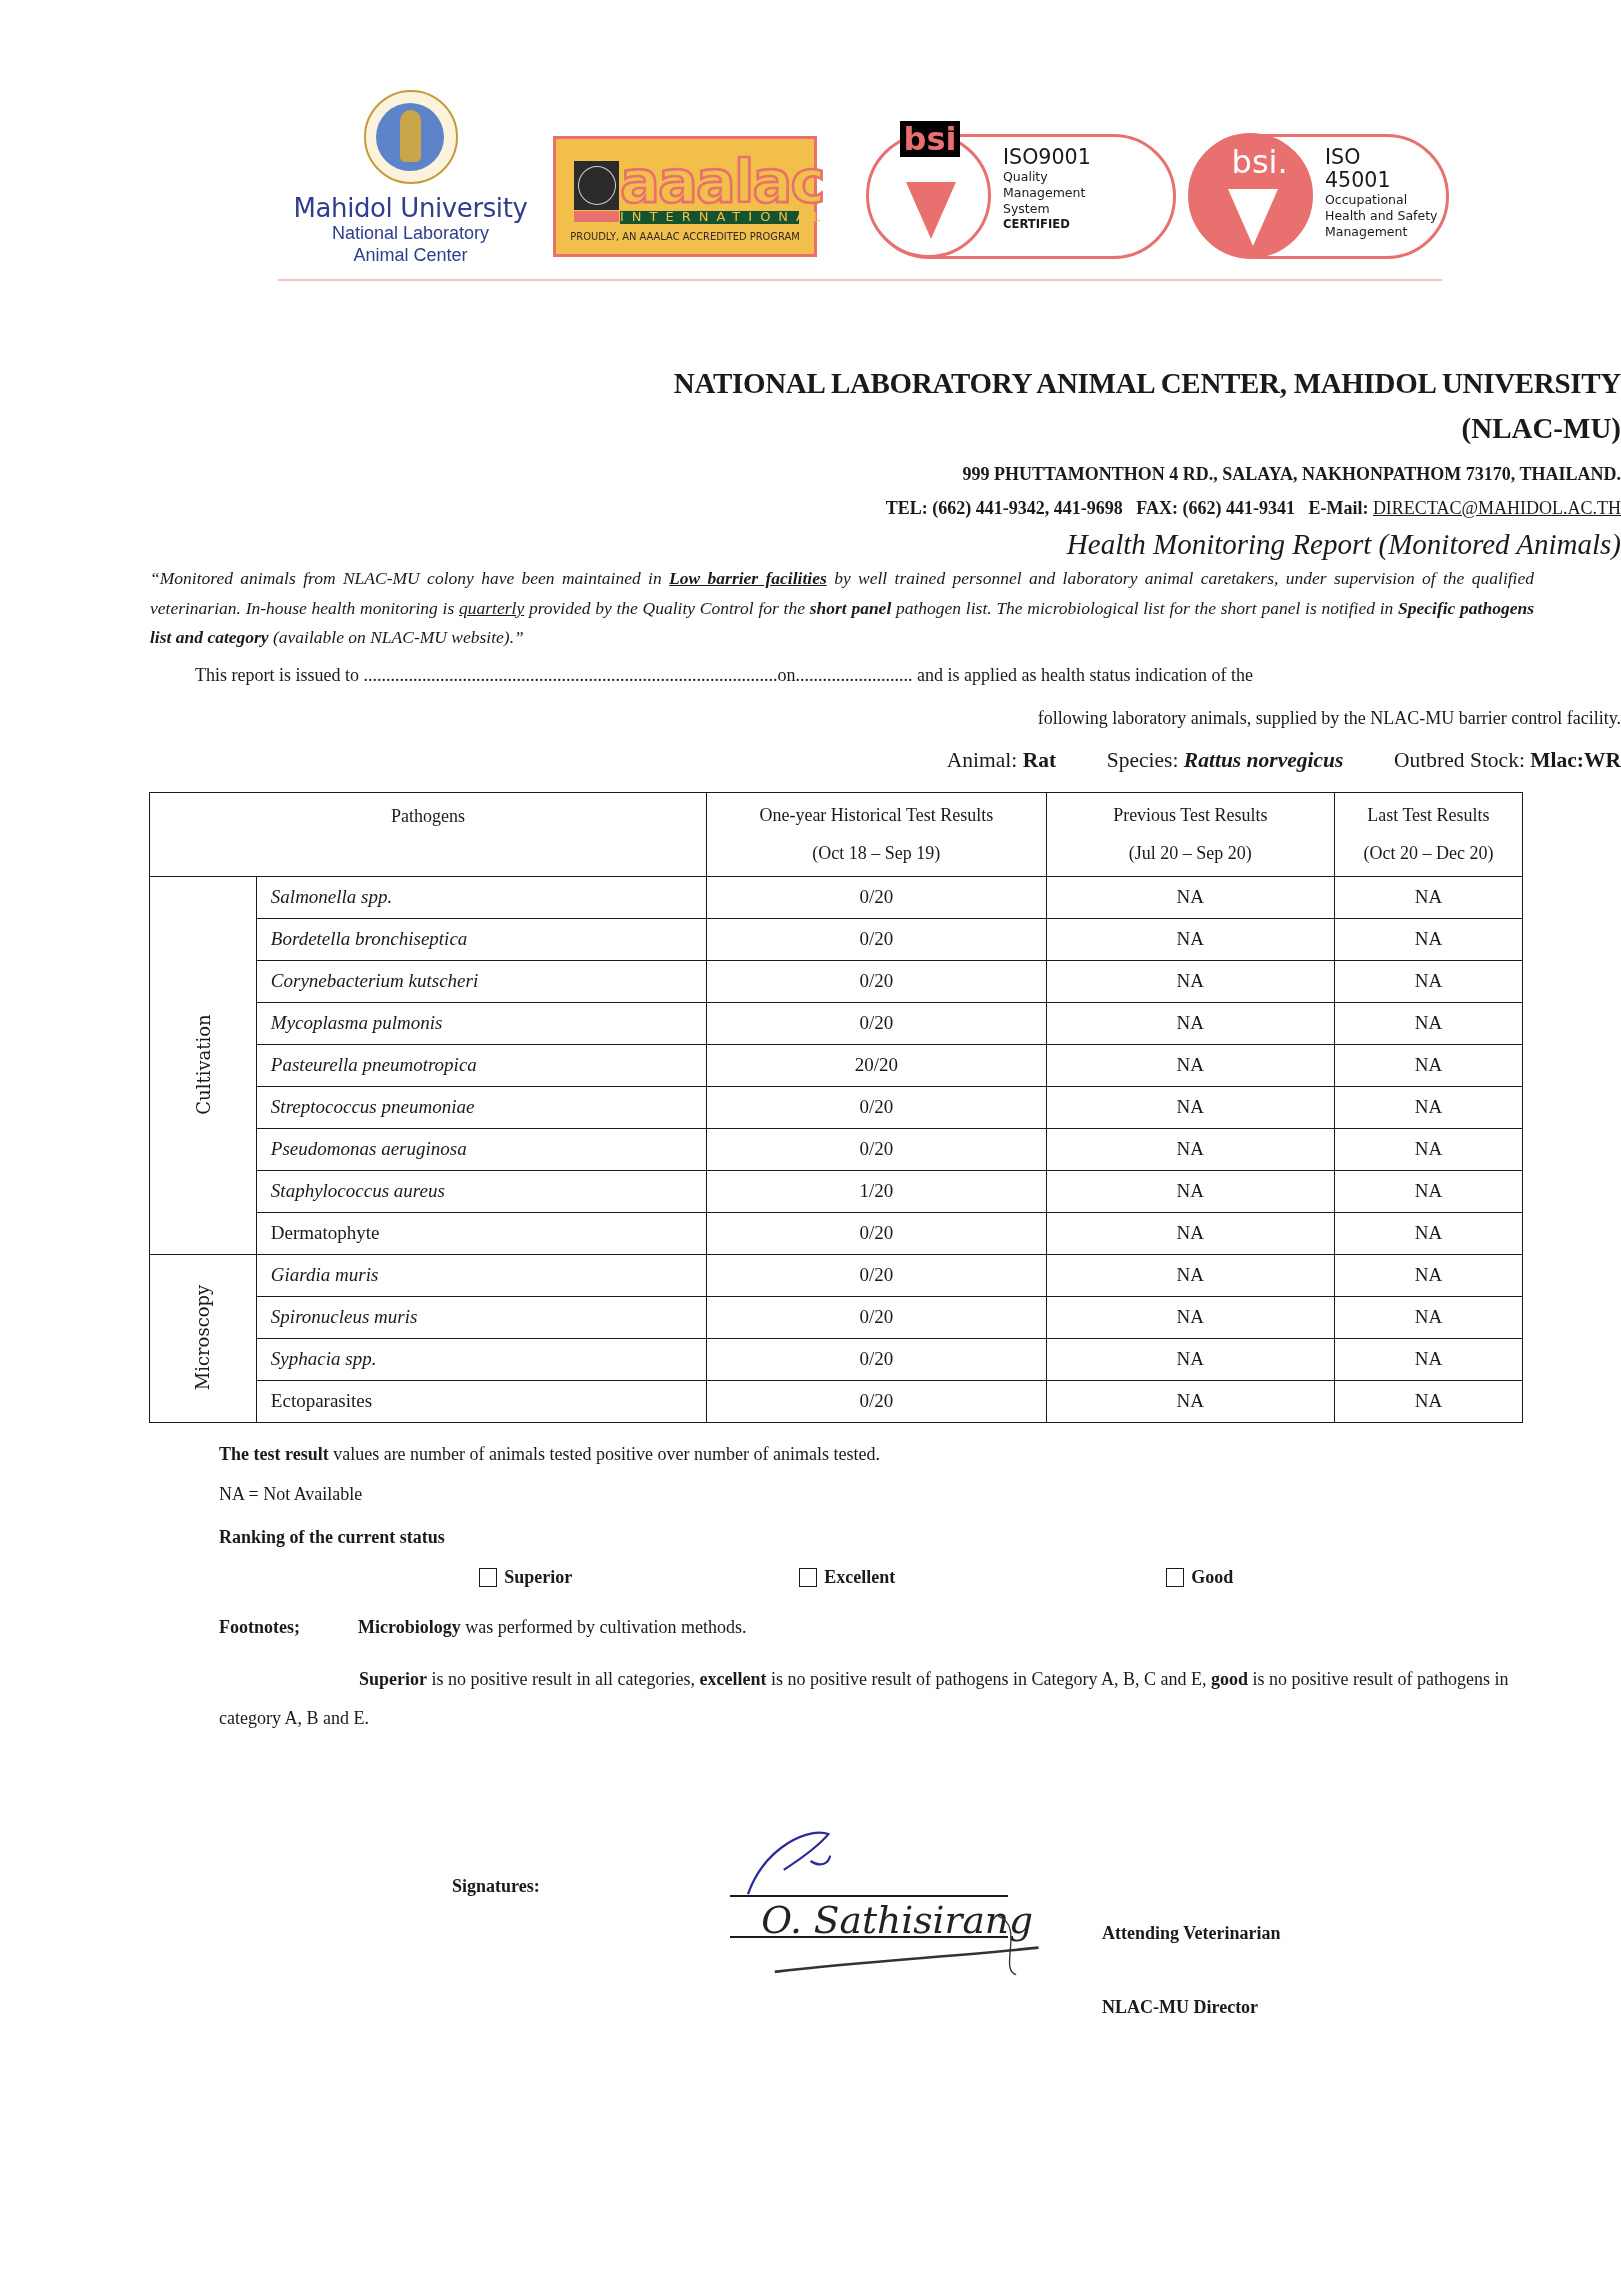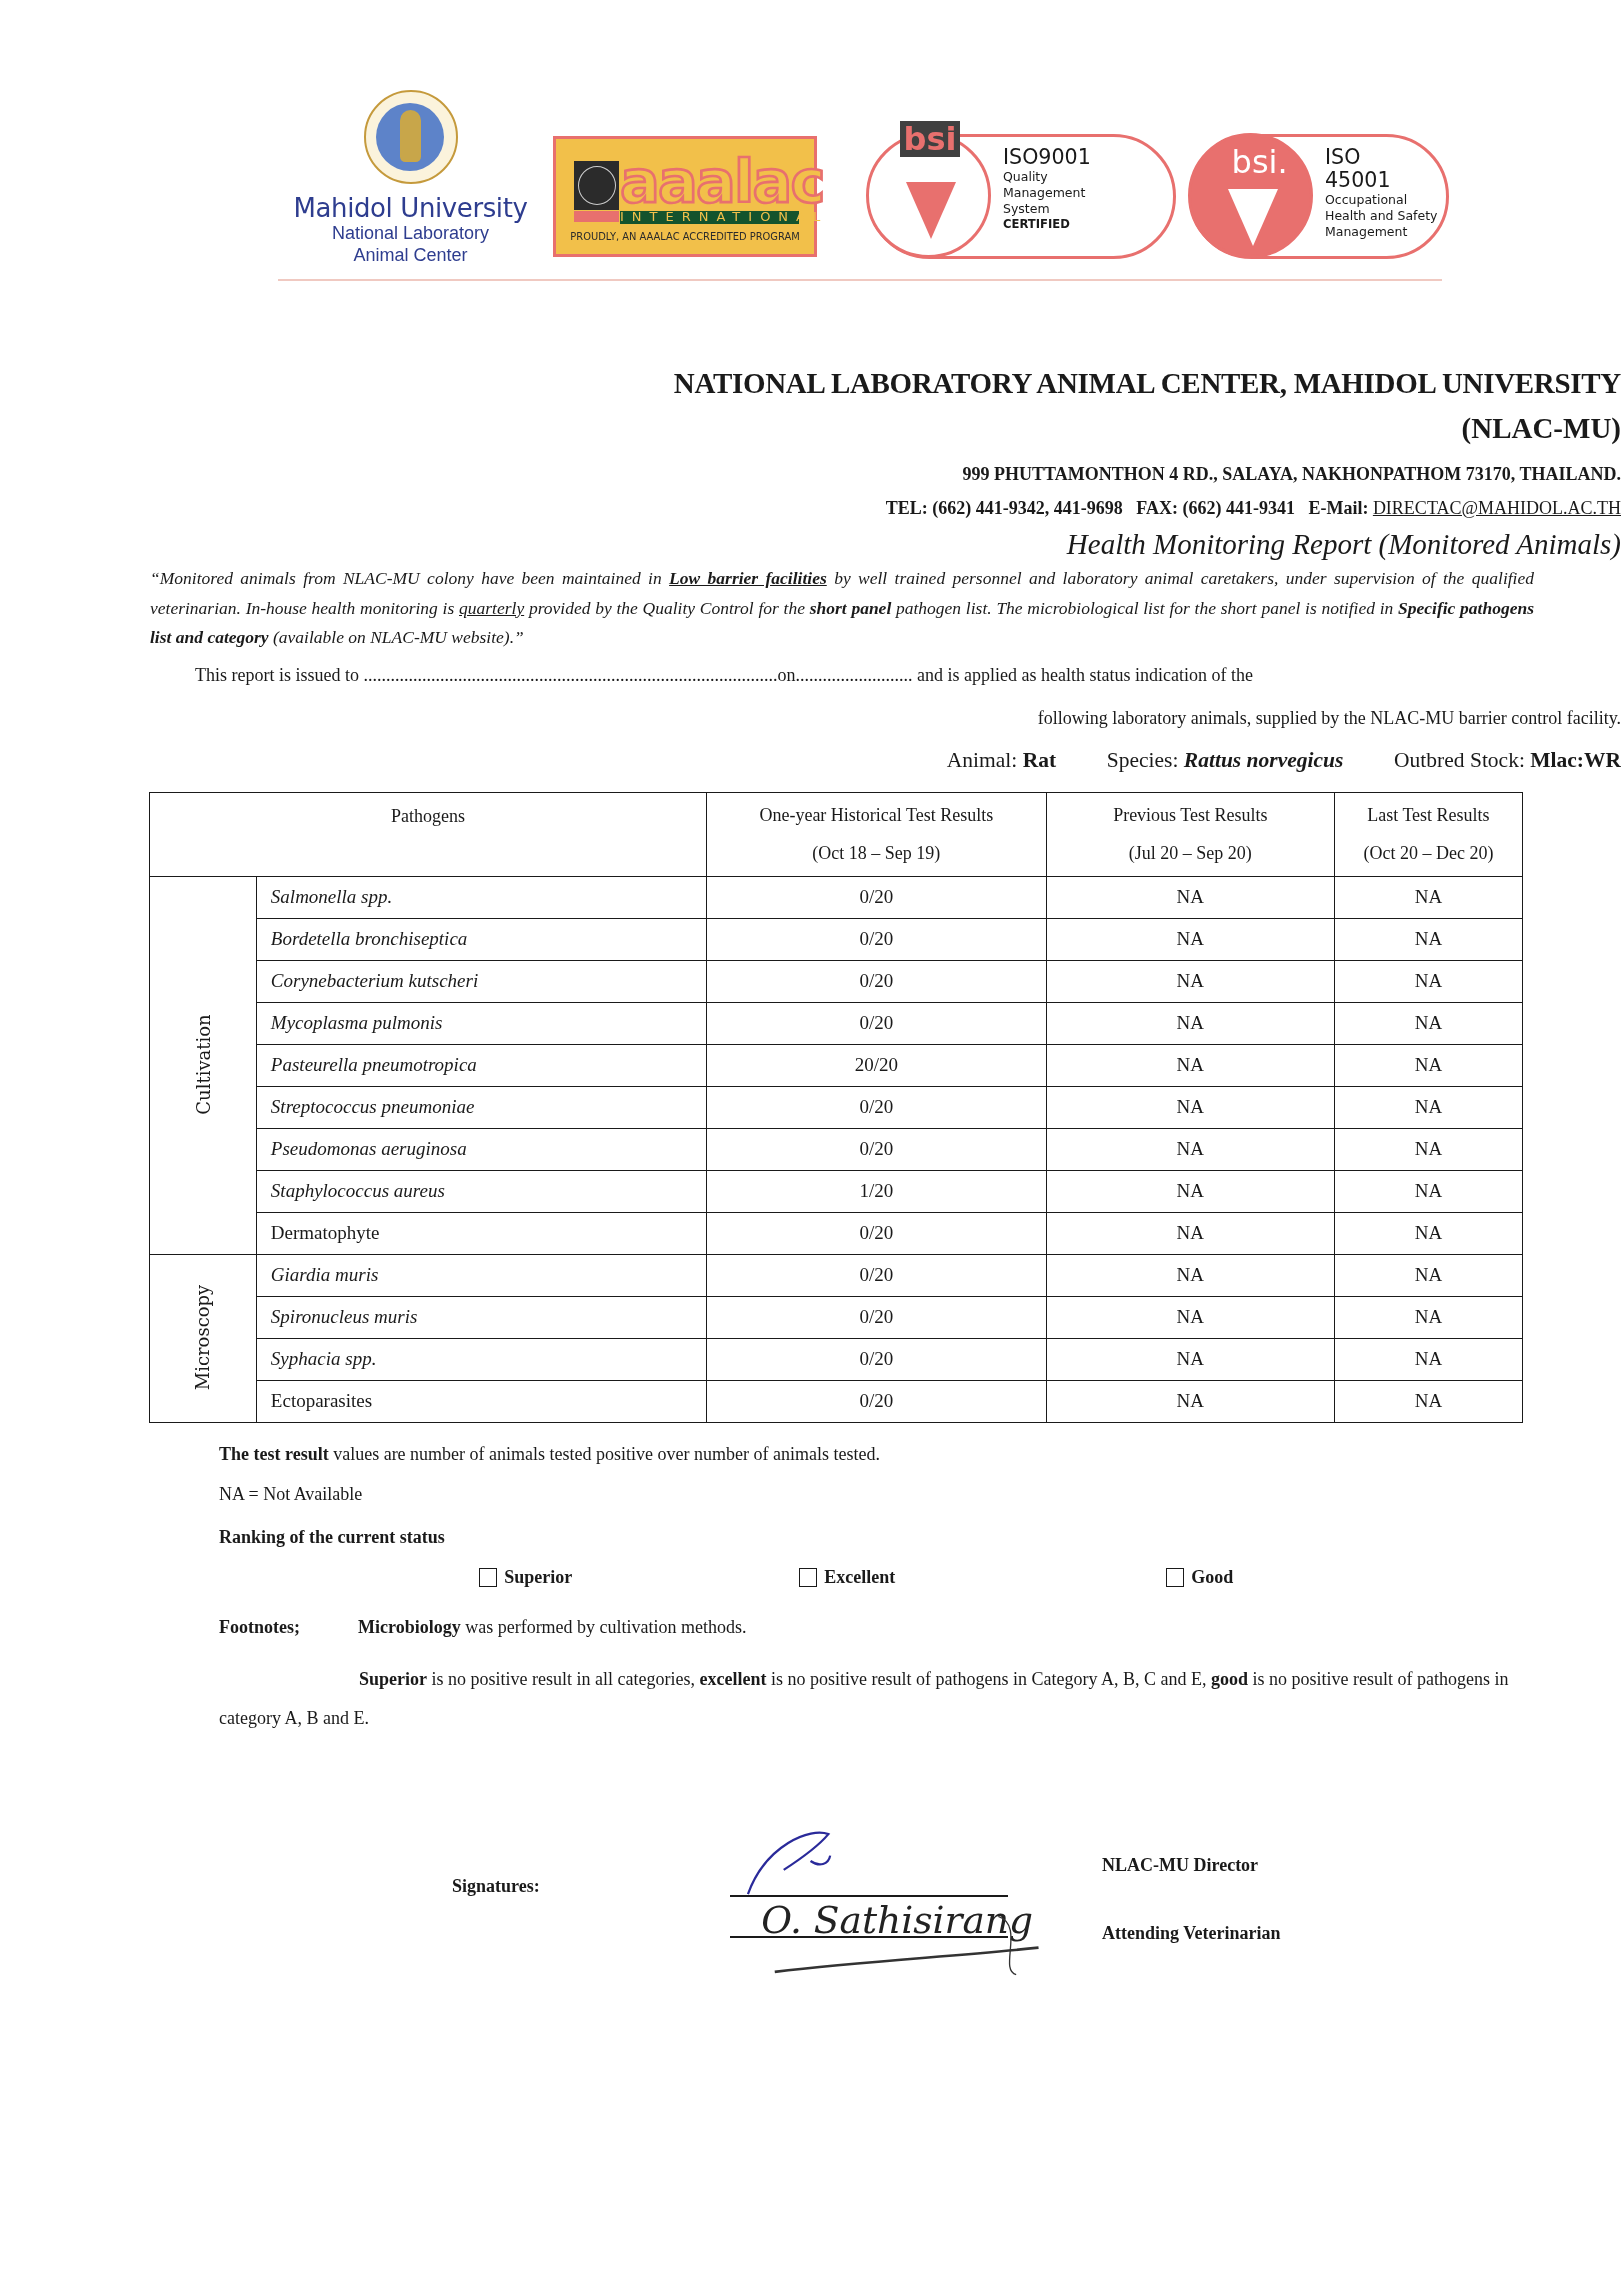--- a/index.html
+++ b/index.html
@@ -30,21 +30,21 @@
             color:#f2c04a; font-family:"DejaVu Sans", sans-serif; font-size:13px; letter-spacing:8px; line-height:12.5px; }
   .aaalac .proud { position:absolute; left:0; right:0; top:92px; text-align:center;
             font-family:"DejaVu Sans", sans-serif; font-size:9.9px; color:#2b2b2b; }
 
   .bsi { top:134px; height:125px; box-sizing:border-box; border:3.6px solid #e8706e; border-radius:63px; }
   .bsi1 { left:867px; width:309px; }
   .bsi2 { left:1189px; width:260px; }
   .bsi .circle { position:absolute; left:-3.6px; top:-3.6px; width:125px; height:125px; border-radius:50%;
             box-sizing:border-box; border:3.6px solid #e8706e; background:#fff; }
   .bsi2 .circle { background:#e8706e; }
-  .bsi .tag { position:absolute; left:30px; top:-16px; font-family:"DejaVu Sans", sans-serif; font-size:32px; font-weight:bold; color:#e8706e; background:#404040; padding:0 3.6px; line-height:36px; }
+  .bsi .tag { position:absolute; left:30px; top:-16px; font-family:"DejaVu Sans", sans-serif; font-size:32px; font-weight:bold; color:#e8706e; background:#000000; padding:0 3.6px; line-height:36px; }
   .bsi2 .tag { background:transparent; color:#fff; left:36px; top:7.2px; font-weight:normal; }
   .bsi .heart { position:absolute; left:36px; top:45px; width:0; height:0;
             border-left:25px solid transparent; border-right:25px solid transparent; border-top:57px solid #e8706e; }
   .bsi2 .heart { border-top-color:#ffffff; top:52px; }
   .bsi .txt { position:absolute; left:133px; top:9px; font-family:"DejaVu Sans", sans-serif; color:#1a1a1a; }
   .bsi .big { font-size:20.6px; line-height:23px; }
   .bsi .small { font-size:12.5px; line-height:16px; }
   .bsi .cert { font-size:11.6px; font-weight:bold; }
 
   .hdr-rule { left:278px; top:279px; width:1164px; height:1.8px; background:#f0c9c1; }
@@ -82,21 +82,21 @@
   .rank { top:1567px; font-size:18px; font-weight:bold; display:flex; align-items:center; }
   .cb { width:18px; height:19.7px; border:1.8px solid #1a1a1a; box-sizing:border-box; display:inline-block; margin-right:7.2px; }
   .foot-lbl { left:219px; top:1617px; font-size:18px; font-weight:bold; }
   .foot1 { left:358px; top:1617px; font-size:18px; }
   .foot2 { left:219px; top:1660px; width:1312px; font-size:18px; line-height:39px; text-indent:140px; }
 
   .sig-lbl { left:452px; top:1876px; font-size:18px; font-weight:bold; }
   .sig-line1 { left:730px; top:1895px; width:278px; height:1.8px; background:#1a1a1a; }
   .sig-line2 { left:730px; top:1936px; width:278px; height:1.8px; background:#1a1a1a; }
   .sig-role1 { left:1102px; top:1879px; font-size:18px; font-weight:bold;margin-top:44px; }
-  .sig-role2 { left:1102px; top:1855px; font-size:18px; font-weight:bold; }
+  .sig-role2 { left:1102px; top:1997px; font-size:18px; font-weight:bold; }
   .signature { left:730px; top:1827px; }
 </style>
 </head>
 <body>
 
 <div class="abs mu-logo">
   <div class="mu-seal">
       <div class="inner"></div>
       <div class="crest"></div>
     </div>

